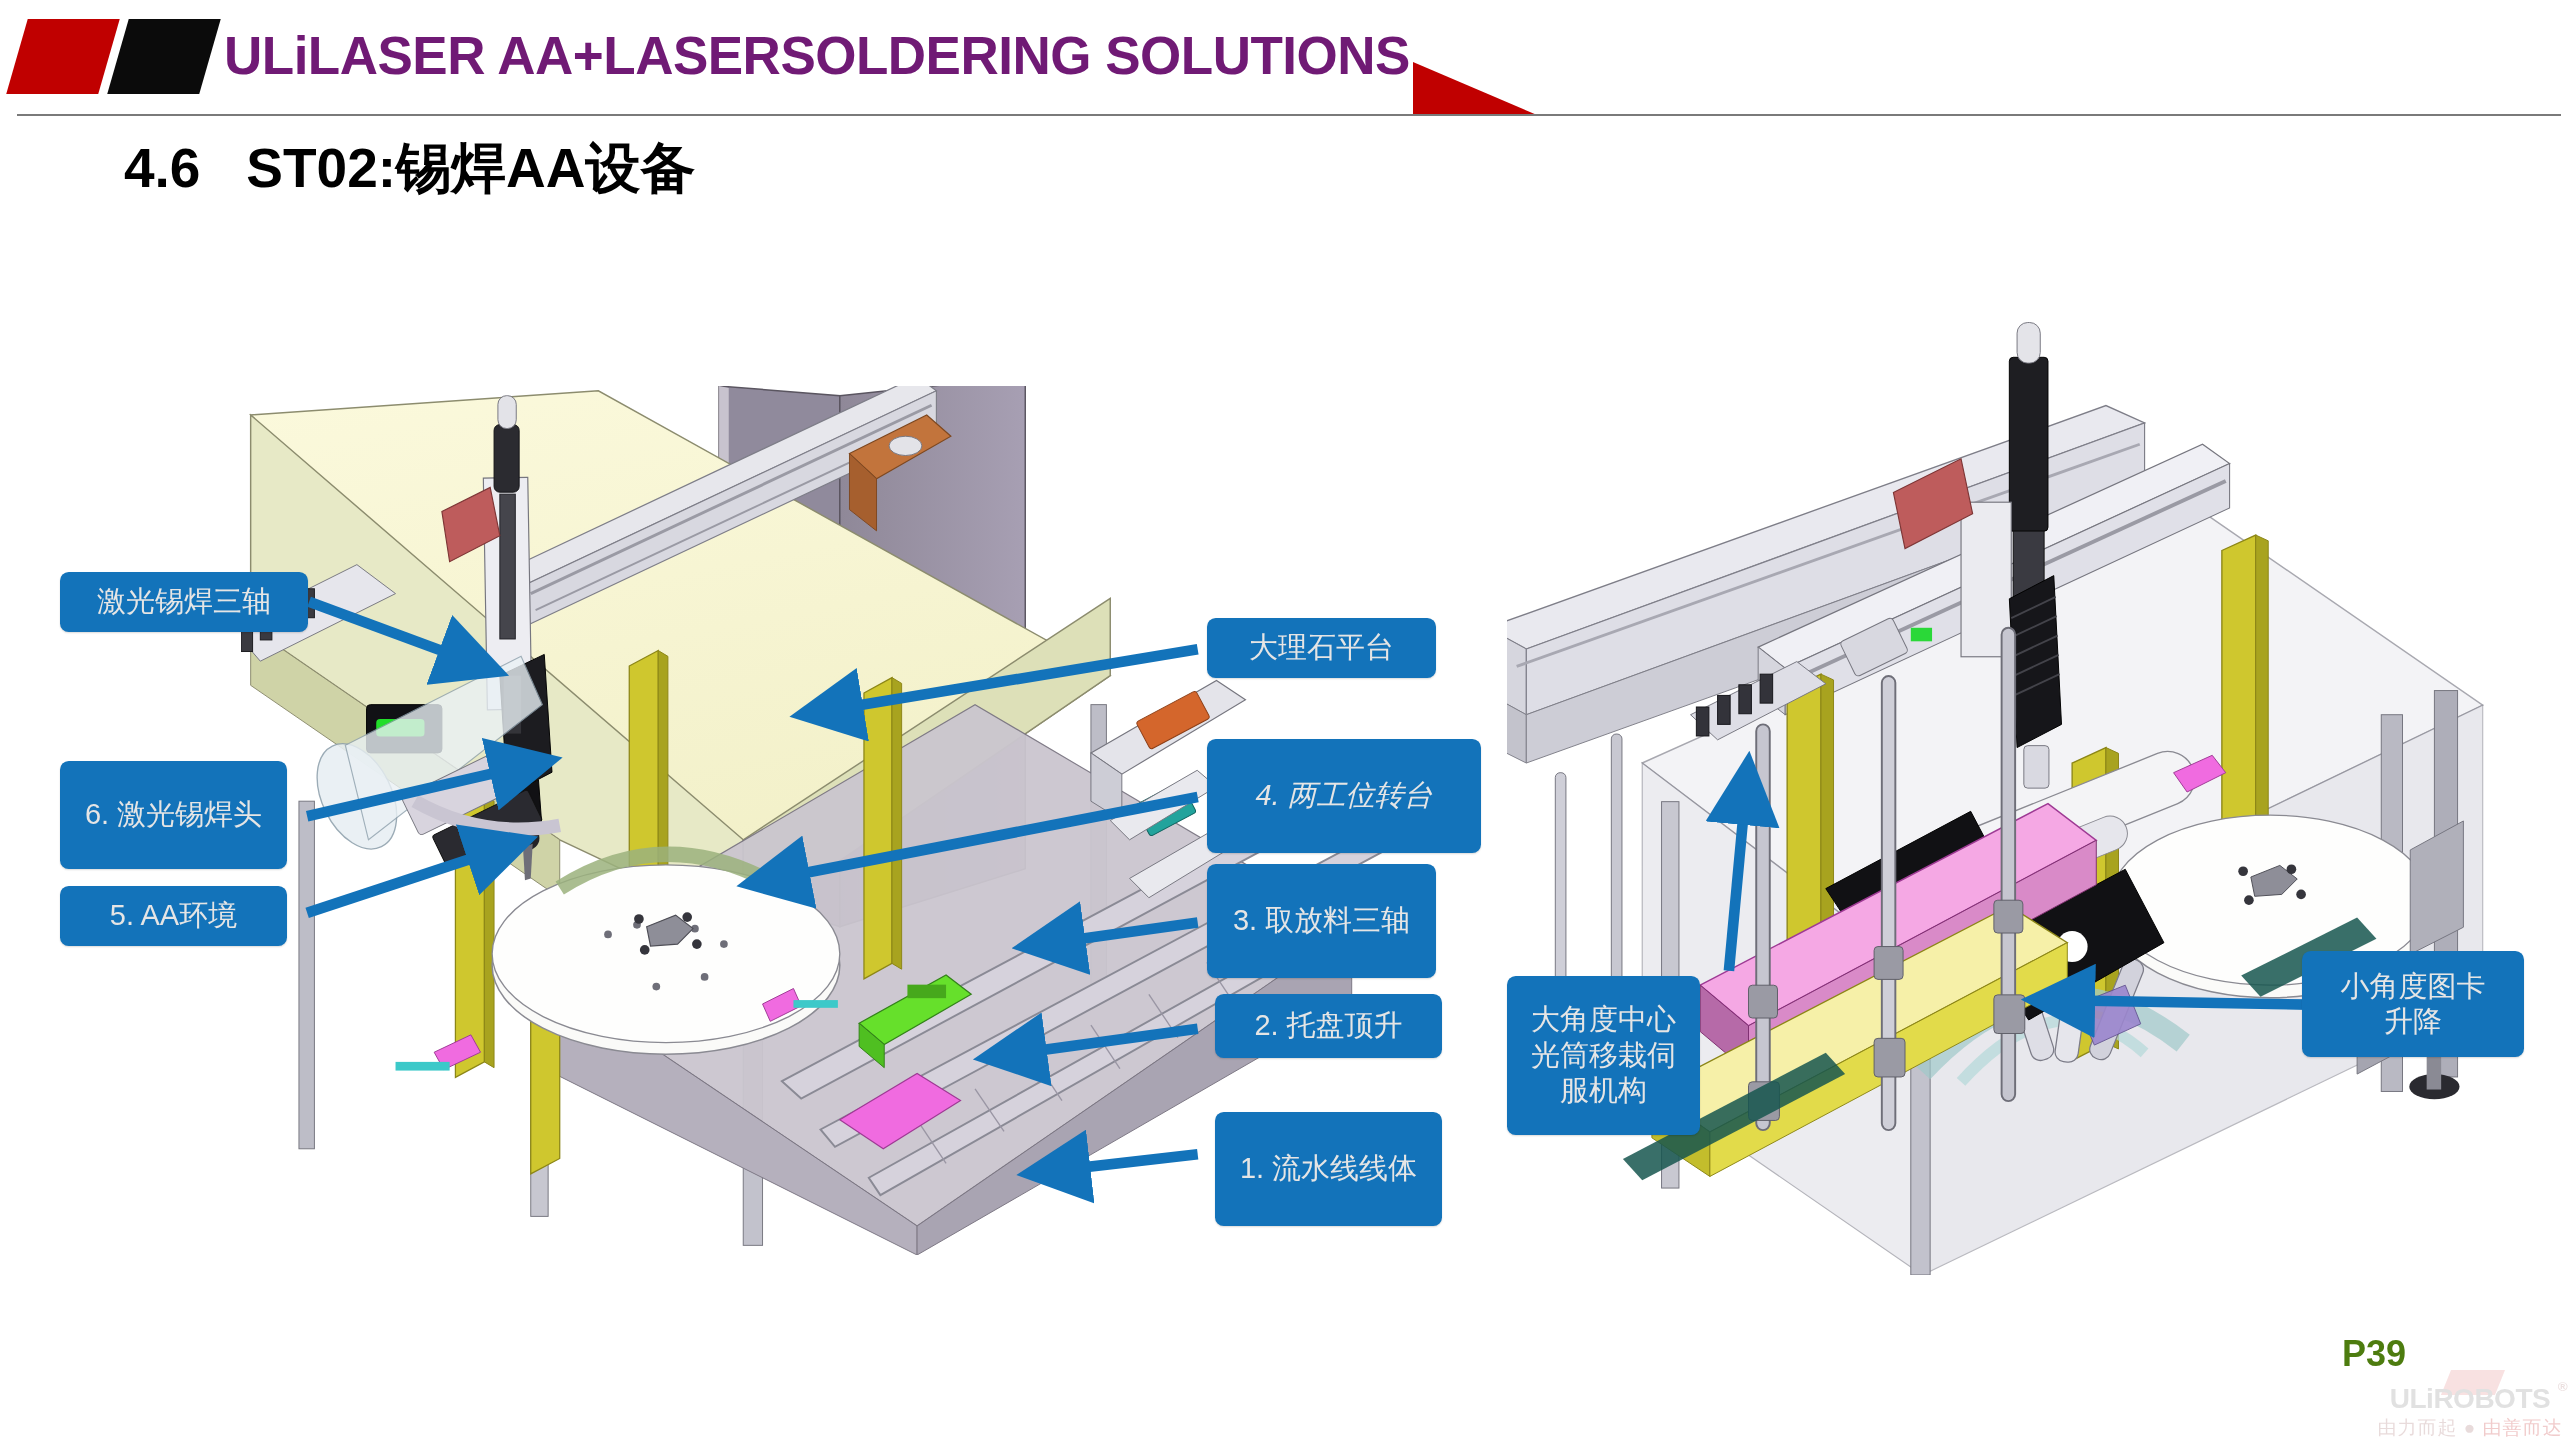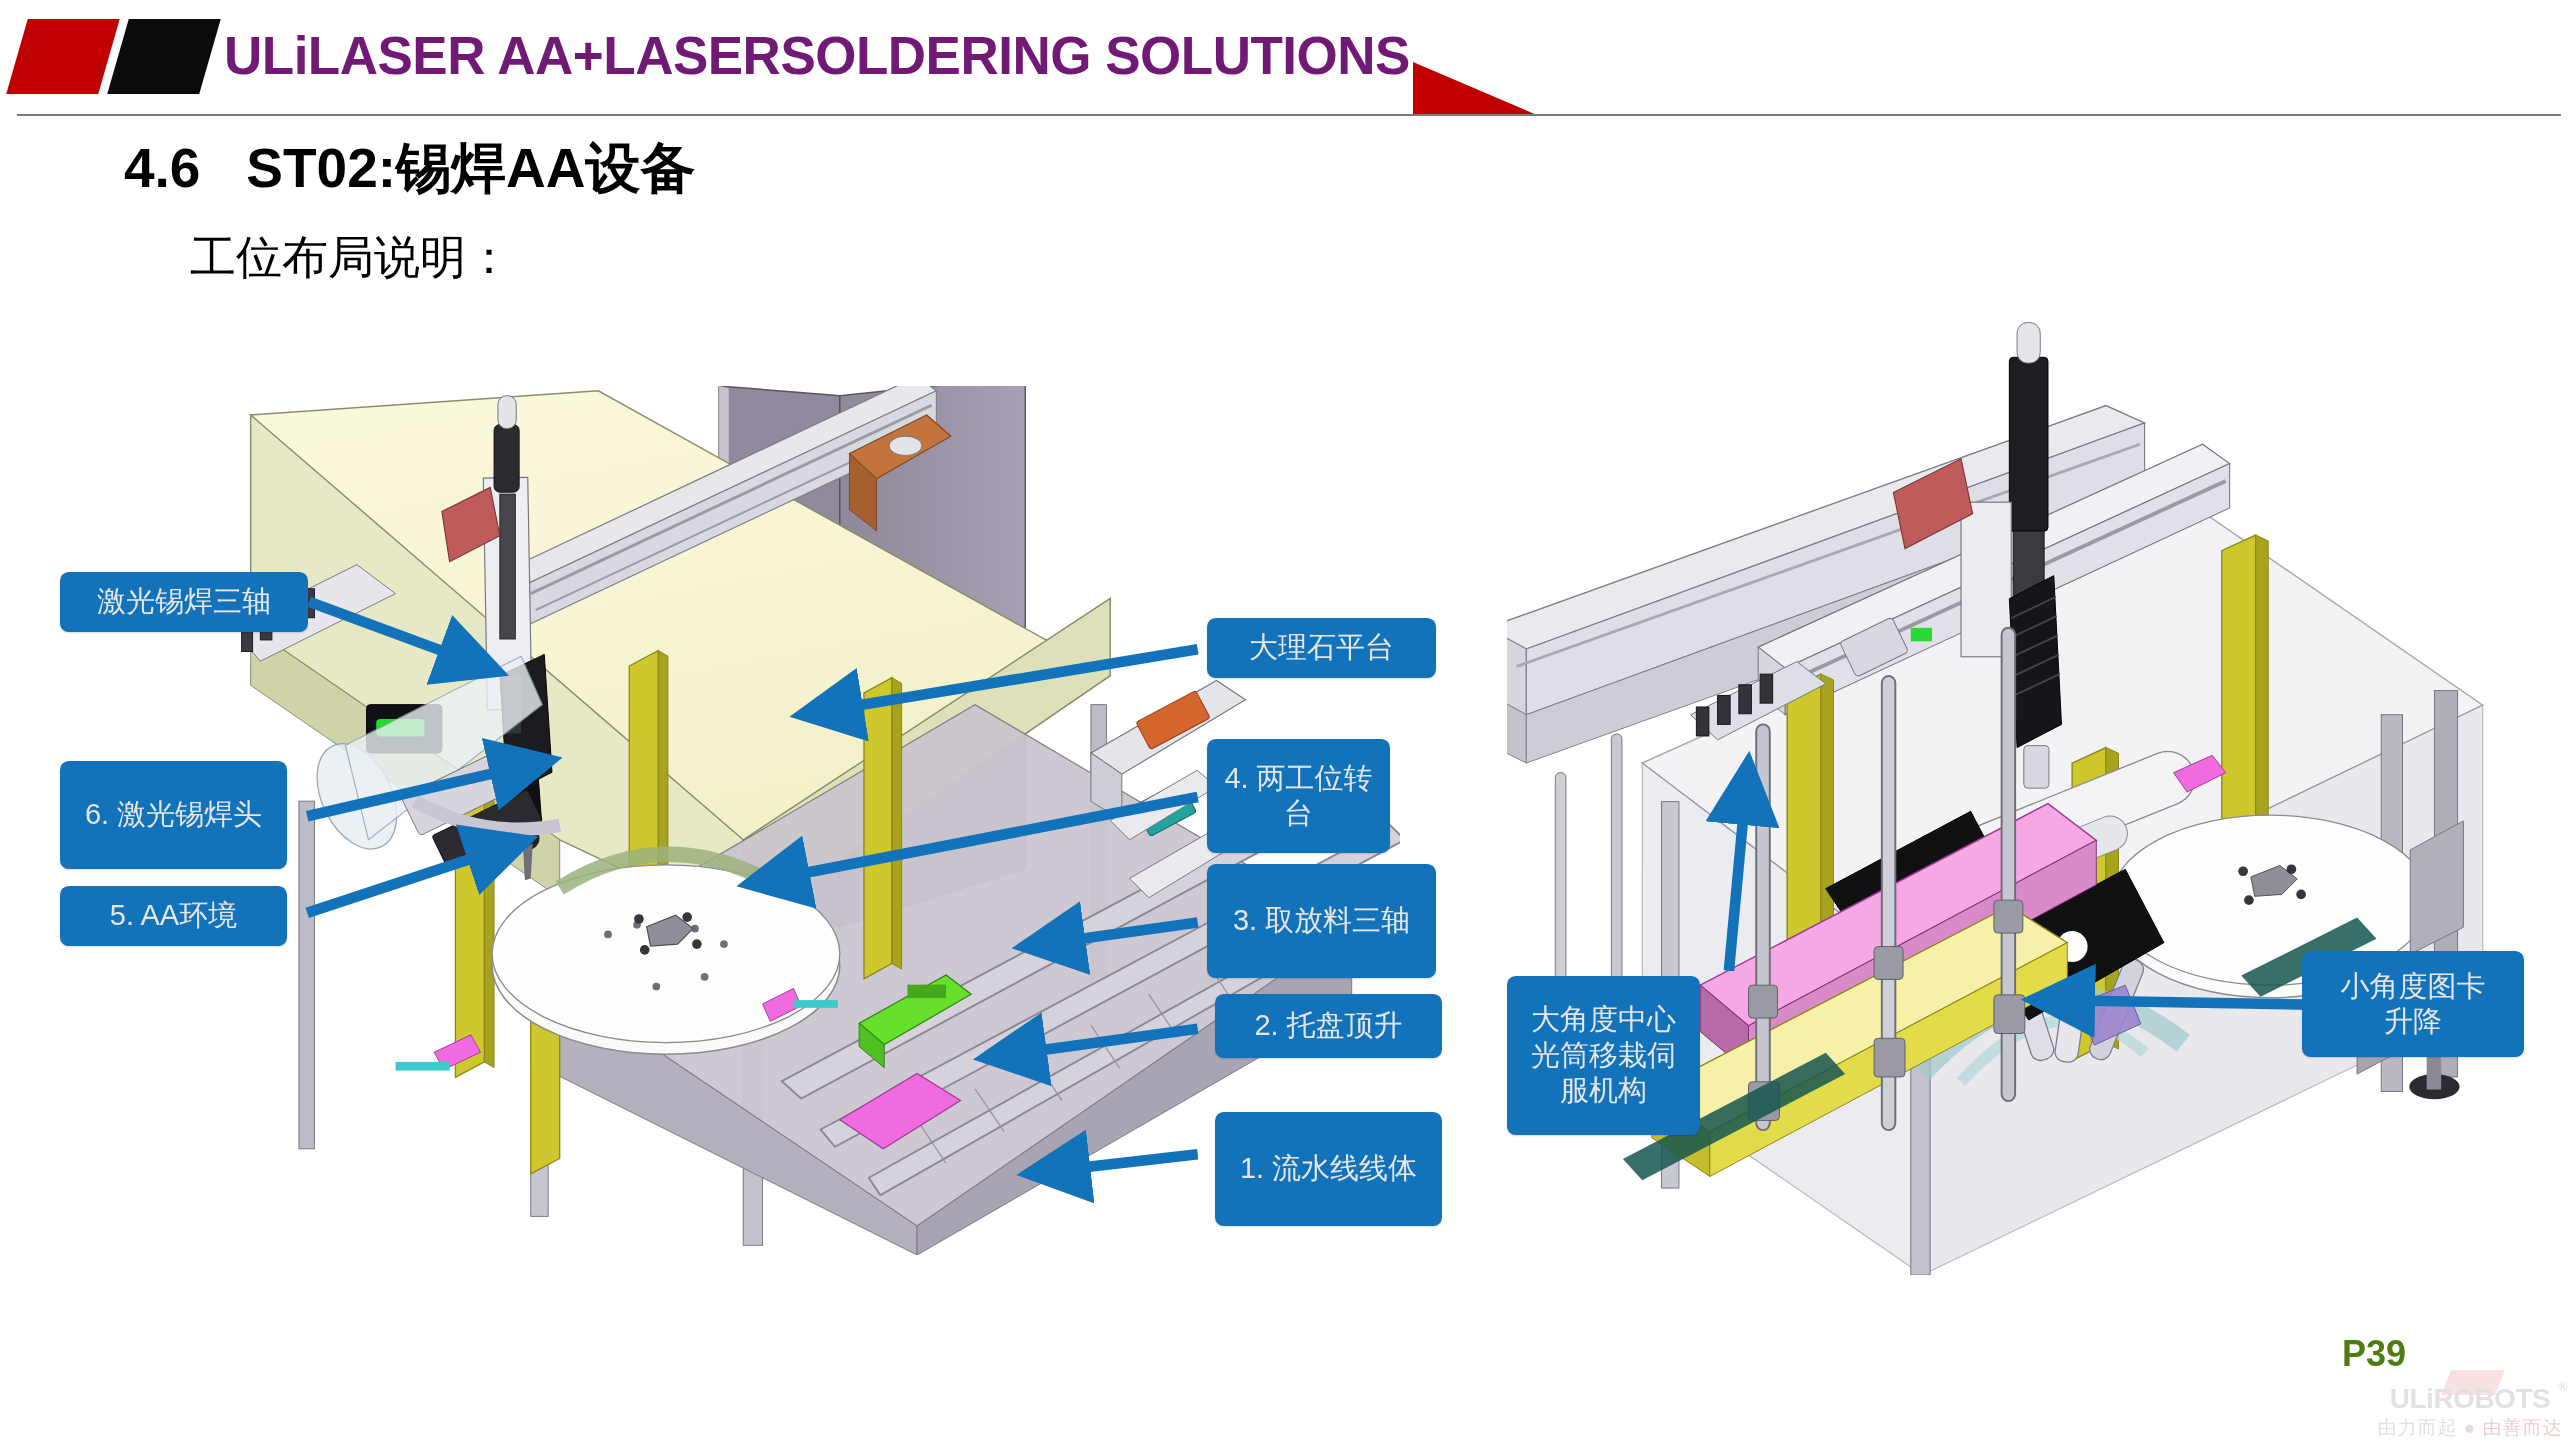--- a/index.html
+++ b/index.html
@@ -209,21 +209,20 @@
   <div id="header-band">
     <div class="logo-bar-red"></div>
     <div class="logo-bar-black"></div>
     <div id="header-title">ULiLASER AA+LASERSOLDERING SOLUTIONS</div>
     <div id="header-red-triangle"></div>
     <div id="header-rule"></div>
   </div>
 
 
   <div id="page-title">4.6   ST02:锡焊AA设备</div>
-  <div id="page-subtitle">工位布局说明：</div>
 
   <div class="cad" id="cad-left">
     <svg viewBox="0 0 1200 900" preserveAspectRatio="none">
       <defs>
         <linearGradient id="marbleTop" x1="0" y1="0" x2="0.3" y2="1">
           <stop offset="0%" stop-color="#FBF9DC"></stop>
           <stop offset="100%" stop-color="#F2F0C8"></stop>
         </linearGradient>
         <linearGradient id="greyWall" x1="0" y1="0" x2="1" y2="0">
           <stop offset="0%" stop-color="#8F8898"></stop>
@@ -527,21 +526,21 @@
   </div>
 
   <div class="callout" style="left:60px; top:886px; width:227px; height:60px;">
     <span>5. AA环境</span>
   </div>
 
   <div class="callout" style="left:1207px; top:618px; width:229px; height:60px;">
     <span>大理石平台</span>
   </div>
 
-  <div class="callout" style="left:1207px; top:739px; width:183px; height:114px; white-space:pre-line;">
+  <div class="callout" style="left:1207px; top:739px; width:274px; height:114px; white-space:pre-line;font-style:italic;">
     <span>4. 两工位转台</span>
   </div>
 
   <div class="callout" style="left:1207px; top:864px; width:229px; height:114px; white-space:pre-line;">
     <span>3. 取放料三轴</span>
   </div>
 
   <div class="callout" style="left:1215px; top:994px; width:227px; height:64px;">
     <span>2. 托盘顶升</span>
   </div>

